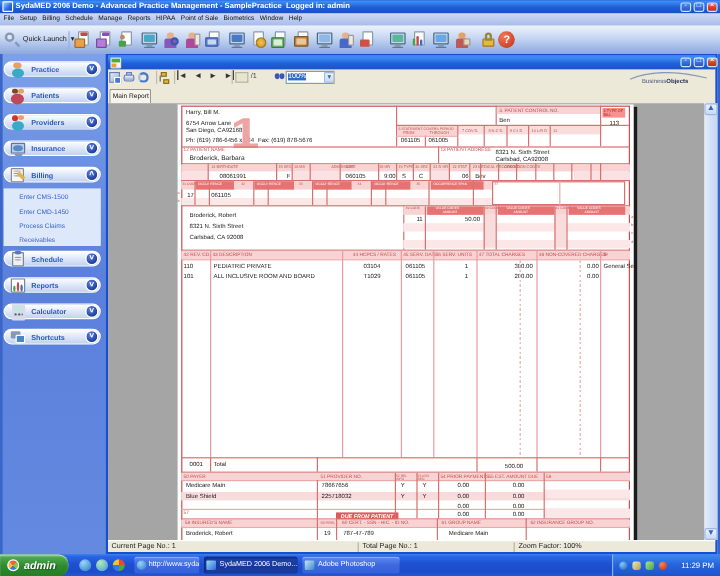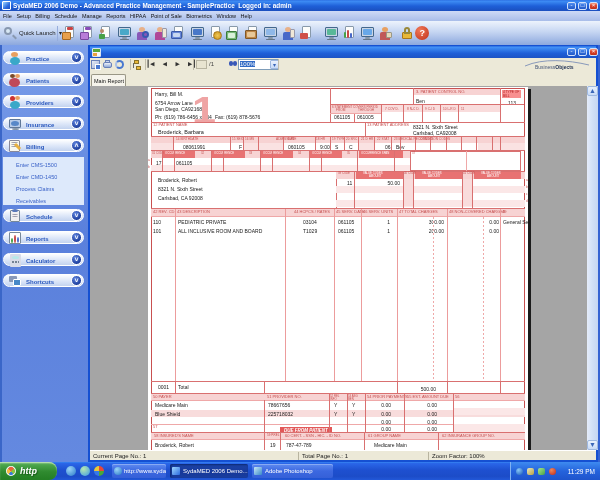--- a/index.html
+++ b/index.html
@@ -597,21 +597,21 @@
       <span class="abs" style="left:342px;top:2px;">Zoom Factor: 100%</span>
       <i style="left:208px;"></i>
         <i style="left:338px;"></i>
     </div>
   </div>
 </div>
 <div id="taskbar">
   <div id="startbtn">
     <div class="abs" style="left:6px;top:4px;width:10px;height:10px;border-radius:50%;background:
       conic-gradient(#E8663C 0 25%,#8BC541 0 50%,#3B7CD8 0 75%,#F4BA42 0 100%);transform:rotate(-45deg);border:1px solid #fff;"></div>
-    <span style="position:absolute;left:20px;top:5px;text-shadow:1px 1px 1px #1a5a1a;">http</span>
+    <span style="position:absolute;left:20px;top:5px;text-shadow:1px 1px 1px #1a5a1a;">admin</span>
   </div>
   <div class="qli" style="left:66px;background:radial-gradient(circle at 35% 30%,#9ad4f8,#2878C8);"></div>
   <div class="qli" style="left:80px;background:radial-gradient(circle at 35% 30%,#b8e8b0,#3898E8);"></div>
   <div class="qli" style="left:94px;background:conic-gradient(#E84838 0 25%,#48A838 0 50%,#3878E8 0 75%,#E8C838 0);border-radius:50%;"></div>
   <div class="taskbtn" style="left:112px;width:54px;background:linear-gradient(#5F8BF0,#3C68E0 50%,#3560D8);box-shadow:inset 0 1px 0 #88aaf4;">
     <div class="abs" style="left:2px;top:3px;width:8px;height:8px;border-radius:50%;background:radial-gradient(circle at 35% 30%,#9ad4f8,#2878C8);"></div>
     <span class="abs" style="left:12px;top:4px;">http://www.sydasoft...</span>
   </div>
   <div class="taskbtn" style="left:170px;width:78px;background:linear-gradient(#1E44A8,#16389A 60%,#1A3E9E);box-shadow:inset 1px 1px 2px #0C2870;">
     <div class="abs" style="left:2px;top:3px;width:8px;height:8px;background:linear-gradient(135deg,#9fd8ff,#2a6adf);border-radius:1px;"></div>

